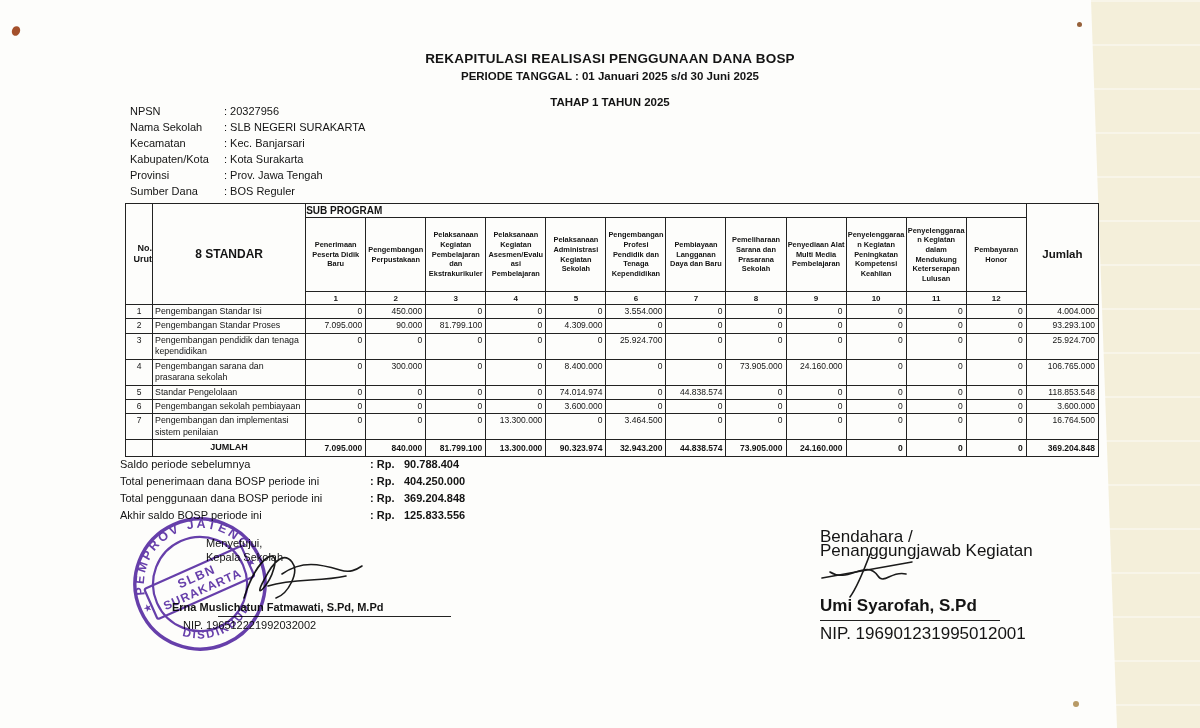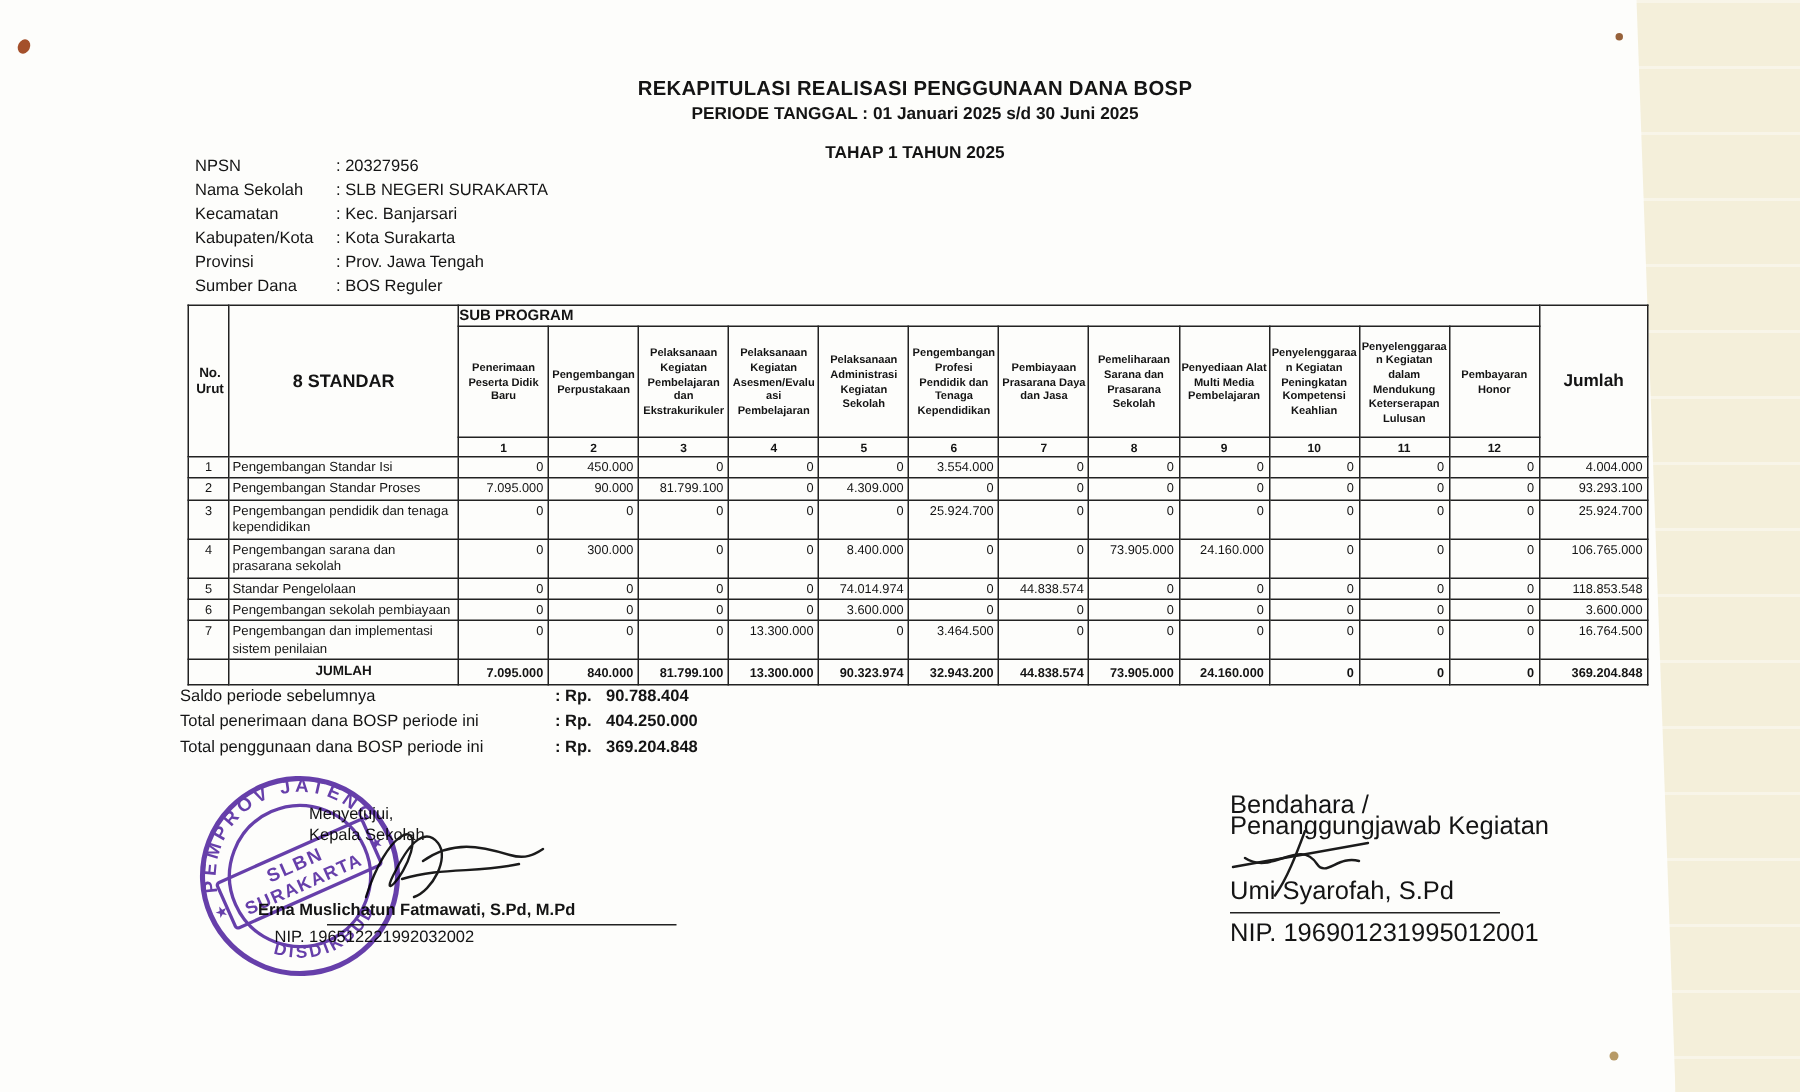--- a/index.html
+++ b/index.html
@@ -17,21 +17,21 @@
   .title-line2{font-size:11.5px;font-weight:bold;margin-top:4px}
   .title-line3{font-size:11.5px;font-weight:bold;margin-top:14px}
 
   .info-block{position:absolute;left:130px;top:105px;font-size:11px}
   .info-row{height:16px}
   .info-label{display:inline-block;width:94px}
 
   table.main{position:absolute;left:125px;top:203px;width:974px;border-collapse:collapse;table-layout:fixed;border:1.5px solid #111}
   .main th,.main td{border:1px solid #222;overflow:hidden}
   .banner{height:14px;font-size:10px;font-weight:bold;text-align:left;vertical-align:middle}
-  .no-h{font-size:9px;font-weight:bold;text-align:center;padding-left:2px;vertical-align:middle;line-height:1.2}
+  .no-h{font-size:9px;font-weight:bold;text-align:right;padding-left:2px;vertical-align:middle;line-height:1.2}
   .standar-h{font-size:12px;font-weight:bold;text-align:center;vertical-align:middle}
   .jumlah-h{font-size:11.5px;font-weight:bold;text-align:center;vertical-align:middle}
   .colname{font-size:7.4px;font-weight:bold;text-align:center;vertical-align:middle;line-height:1.3;padding:1px;overflow-wrap:anywhere;height:74px}
   .colnum{font-size:8px;font-weight:bold;text-align:center;height:13px}
   .main tbody td{vertical-align:top}
   .cno{font-size:8.5px;text-align:center;padding-top:1px}
   .clabel{font-size:8.8px;text-align:left;padding:1px 2px;line-height:1.3}
   .cval{font-size:8.5px;text-align:right;padding:1px 3px}
   .cjum{font-size:8.5px;text-align:right;padding:1px 3px}
   .total-row td{font-weight:bold;vertical-align:middle;height:17px}
@@ -43,21 +43,21 @@
   .sum-prefix{display:inline-block;width:34px;font-weight:bold}
   .sum-amount{font-weight:bold}
 
   .sig-left{position:absolute;left:158px;top:536px;width:290px;font-size:11px}
   .sig-left .role{margin-left:48px;line-height:14px}
   .sig-left .name{font-weight:bold;margin-top:37px;margin-left:14px}
   .sig-left .rule{border-top:1.5px solid #222;width:233px;margin-left:60px;margin-top:3px}
   .sig-left .nip{margin-top:2px;margin-left:25px}
   .sig-right{position:absolute;left:820px;top:530px;width:240px;font-size:17px}
   .sig-right .role{line-height:14px}
-  .sig-right .name{font-weight:normal;margin-top:26px}
+  .sig-right .name{font-weight:bold;margin-top:38px}
   .sig-right .rule{border-top:1.5px solid #222;width:180px;margin-top:4px}
   .sig-right .nip{margin-top:3px}
   .scribble{position:absolute}
   #sig-scribble-left{left:222px;top:540px}
   #sig-scribble-right{left:816px;top:550px}
   #stamp{position:absolute;left:130px;top:514px;width:140px;height:140px;mix-blend-mode:multiply;opacity:.92}
 </style>
 </head>
 <body>
 
@@ -107,21 +107,21 @@
       <th class="banner" colspan="12">SUB PROGRAM</th>
       <th class="jumlah-h" rowspan="3">Jumlah</th>
     </tr>
     <tr id="subcol-names">
         <th class="colname">Penerimaan Peserta Didik Baru</th>
         <th class="colname">Pengembangan Perpustakaan</th>
         <th class="colname">Pelaksanaan Kegiatan Pembelajaran dan Ekstrakurikuler</th>
         <th class="colname">Pelaksanaan Kegiatan Asesmen/Evaluasi Pembelajaran</th>
         <th class="colname">Pelaksanaan Administrasi Kegiatan Sekolah</th>
         <th class="colname">Pengembangan Profesi Pendidik dan Tenaga Kependidikan</th>
-        <th class="colname">Pembiayaan Prasarana Daya dan Jasa</th>
+        <th class="colname">Pembiayaan Langganan Daya dan Baru</th>
         <th class="colname">Pemeliharaan Sarana dan Prasarana Sekolah</th>
         <th class="colname">Penyediaan Alat Multi Media Pembelajaran</th>
         <th class="colname">Penyelenggaraan Kegiatan Peningkatan Kompetensi Keahlian</th>
         <th class="colname">Penyelenggaraan Kegiatan dalam Mendukung Keterserapan Lulusan</th>
         <th class="colname">Pembayaran Honor</th>
       </tr>
     <tr id="subcol-numbers">
         <th class="colnum">1</th>
         <th class="colnum">2</th>
         <th class="colnum">3</th>
@@ -275,20 +275,21 @@
         <td class="cval">0</td>
         <td class="cjum">369.204.848</td>
       </tr>
   </tfoot>
 </table>
 
 <div class="summary-block">
   <div class="summary-row"><span class="sum-label">Saldo periode sebelumnya</span><span class="sum-prefix">: Rp.</span><span class="sum-amount">90.788.404</span></div>
   <div class="summary-row"><span class="sum-label">Total penerimaan dana BOSP periode ini</span><span class="sum-prefix">: Rp.</span><span class="sum-amount">404.250.000</span></div>
   <div class="summary-row"><span class="sum-label">Total penggunaan dana BOSP periode ini</span><span class="sum-prefix">: Rp.</span><span class="sum-amount">369.204.848</span></div>
+  <div class="summary-row"><span class="sum-label">Akhir saldo BOSP periode ini</span><span class="sum-prefix">: Rp.</span><span class="sum-amount">125.833.556</span></div>
 </div>
 
 <div class="sig-left">
   <div class="role">Menyetujui,</div>
   <div class="role">Kepala Sekolah</div>
   <div class="name">Erna Muslichatun Fatmawati, S.Pd, M.Pd</div>
   <div class="rule"></div>
   <div class="nip">NIP. 196512221992032002</div>
 </div>
 

